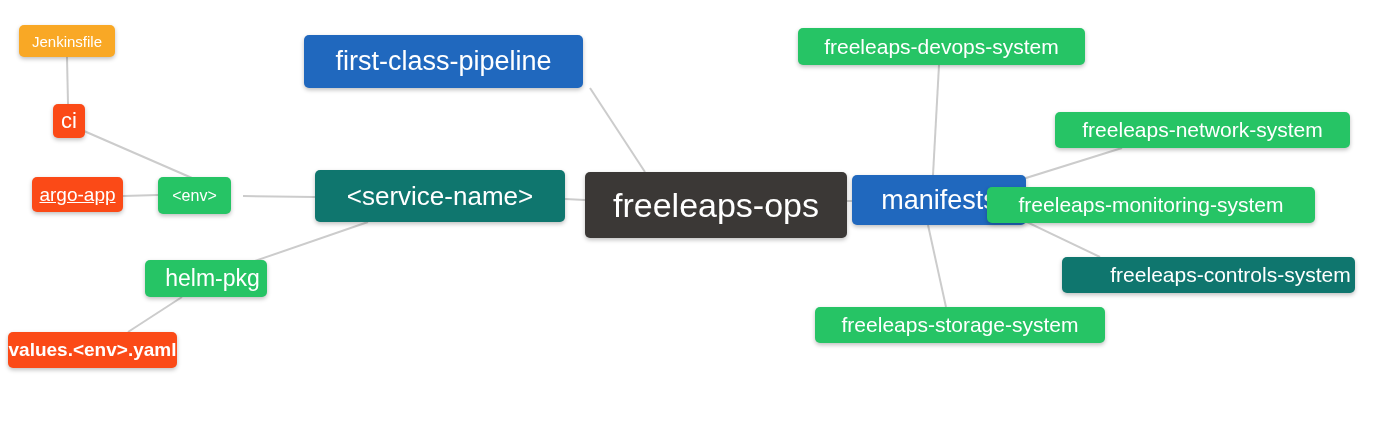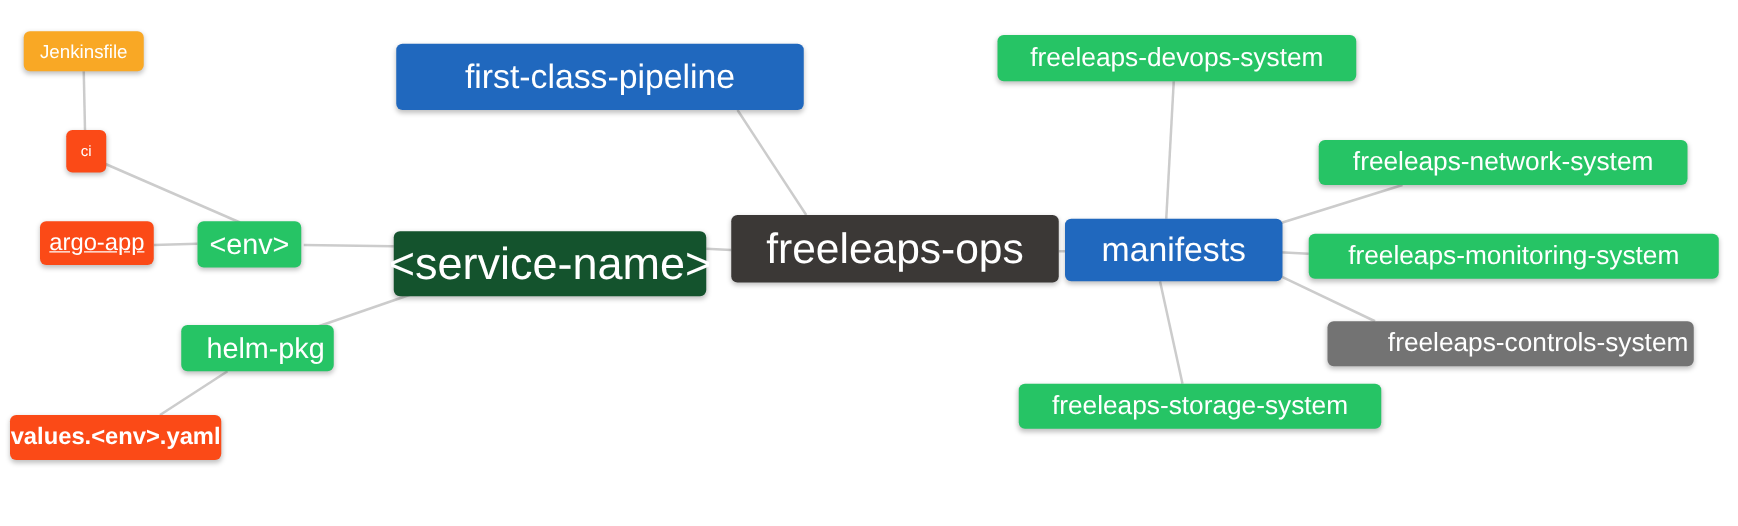--- a/index.html
+++ b/index.html
@@ -51,28 +51,28 @@
       <line x1="182" y1="297" x2="128" y2="332" stroke="#cccccc" stroke-width="2"></line>
       <line x1="565" y1="199" x2="585" y2="200" stroke="#cccccc" stroke-width="2"></line>
       <line x1="590" y1="88" x2="645" y2="172" stroke="#cccccc" stroke-width="2"></line>
       <line x1="847" y1="201" x2="852" y2="201" stroke="#cccccc" stroke-width="2"></line>
       <line x1="933" y1="175" x2="939" y2="65" stroke="#cccccc" stroke-width="2"></line>
       <line x1="1010" y1="183" x2="1122" y2="148" stroke="#cccccc" stroke-width="2"></line>
       <line x1="1010" y1="201" x2="1047" y2="203" stroke="#cccccc" stroke-width="2"></line>
       <line x1="1010" y1="214" x2="1100" y2="257" stroke="#cccccc" stroke-width="2"></line>
       <line x1="928" y1="225" x2="946" y2="307" stroke="#cccccc" stroke-width="2"></line>
     </svg>
-<div class="node" style="left: 585px; top: 172px; width: 262px; height: 54px; background: rgb(59, 56, 54); font-size: 34px;">freeleaps-ops</div>
-    <div class="node" style="left: 317px; top: 35px; width: 326px; height: 53px; background: rgb(32, 104, 190); font-size: 27px;">first-class-pipeline</div>
-    <div class="node" style="left: 315px; top: 170px; width: 250px; height: 52px; background: #14532d; font-size: 36px; margin-top: 15px;">&lt;service-name&gt;</div>
+<div class="node" style="left: 585px; top: 172px; width: 262px; height: 66px; background: rgb(59, 56, 54); font-size: 34px;">freeleaps-ops</div>
+    <div class="node" style="left: 304px; top: 35px; width: 279px; height: 53px; background: rgb(32, 104, 190); font-size: 27px;">first-class-pipeline</div>
+    <div class="node" style="left: 315px; top: 170px; width: 250px; height: 52px; background: #0f766e; font-size: 26px;">&lt;service-name&gt;</div>
     <div class="node" style="left: 852px; top: 175px; width: 174px; height: 50px; background: rgb(32, 104, 190); font-size: 27px;">manifests</div>
-    <div class="node" style="left: 158px; top: 177px; width: 83px; height: 37px; background: rgb(38, 196, 101); font-size: 23px;">&lt;env&gt;</div>
+    <div class="node" style="left: 158px; top: 177px; width: 73px; height: 37px; background: rgb(38, 196, 101); font-size: 16px;">&lt;env&gt;</div>
     <div class="node" style="left: 145px; top: 260px; width: 122px; height: 37px; background: rgb(38, 196, 101); font-size: 23px; padding-left: 13px;">helm-pkg</div>
-    <div class="node" style="left: 53px; top: 104px; width: 32px; height: 34px; background: rgb(251, 74, 23); font-size: 12px;">ci</div>
+    <div class="node" style="left: 53px; top: 104px; width: 32px; height: 34px; background: rgb(251, 74, 23); font-size: 22px;">ci</div>
     <div class="node" style="left: 32px; top: 177px; width: 91px; height: 35px; background: rgb(251, 74, 23); font-size: 19px; text-decoration: underline;">argo-app</div>
     <div class="node" style="left: 8px; top: 332px; width: 169px; height: 36px; background: rgb(251, 74, 23); font-size: 19px; font-weight: bold;">values.&lt;env&gt;.yaml</div>
     <div class="node" style="left: 798px; top: 28px; width: 287px; height: 37px; background: rgb(38, 196, 101); font-size: 21px;">freeleaps-devops-system</div>
     <div class="node" style="left: 19px; top: 25px; width: 96px; height: 32px; background: rgb(249, 168, 37); font-size: 15px;">Jenkinsfile</div>
     <div class="node" style="left: 1055px; top: 112px; width: 295px; height: 36px; background: rgb(38, 196, 101); font-size: 21px;">freeleaps-network-system</div>
-    <div class="node" style="left: 1047px; top: 187px; width: 328px; height: 36px; background: rgb(38, 196, 101); font-size: 21px;">freeleaps-monitoring-system</div>
-    <div class="node" style="left: 1062px; top: 257px; width: 293px; height: 36px; background: #737373; font-size: 21px; padding-left: 44px;">freeleaps-controls-system</div>
+    <div class="node" style="left: 987px; top: 187px; width: 328px; height: 36px; background: rgb(38, 196, 101); font-size: 21px;">freeleaps-monitoring-system</div>
+    <div class="node" style="left: 1062px; top: 257px; width: 293px; height: 36px; background: #0f766e; font-size: 21px; padding-left: 44px;">freeleaps-controls-system</div>
     <div class="node" style="left: 815px; top: 307px; width: 290px; height: 36px; background: rgb(38, 196, 101); font-size: 21px;">freeleaps-storage-system</div>
   </div>
 
 </body></html>

